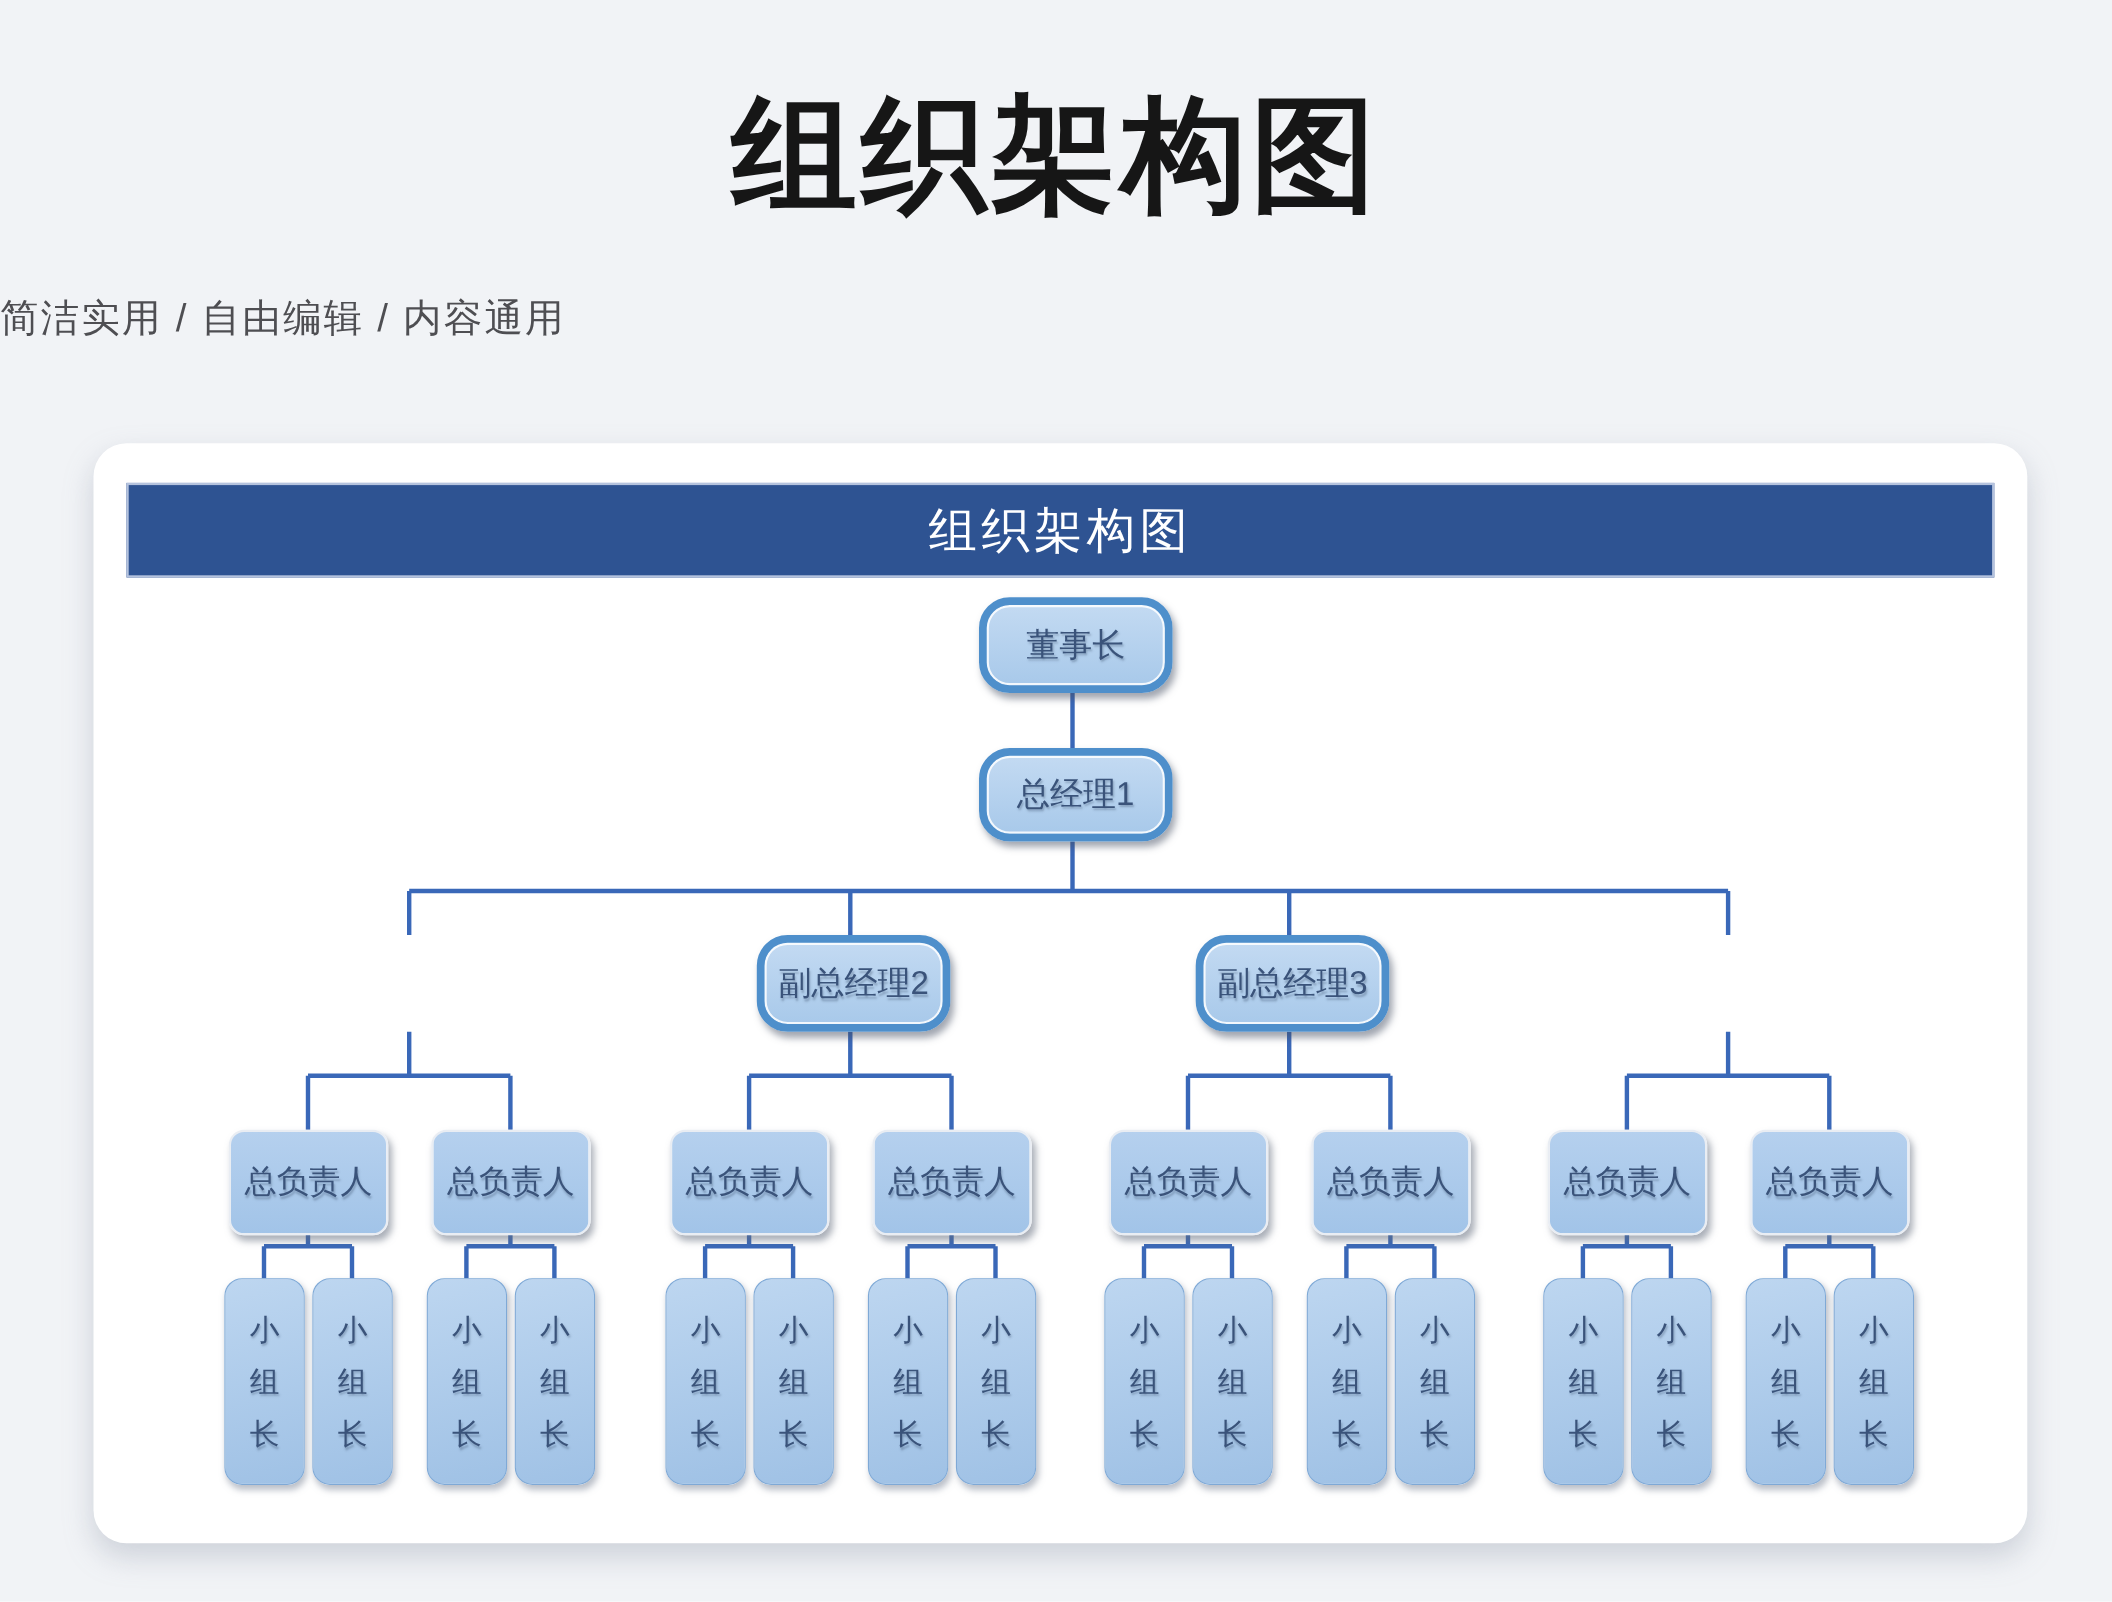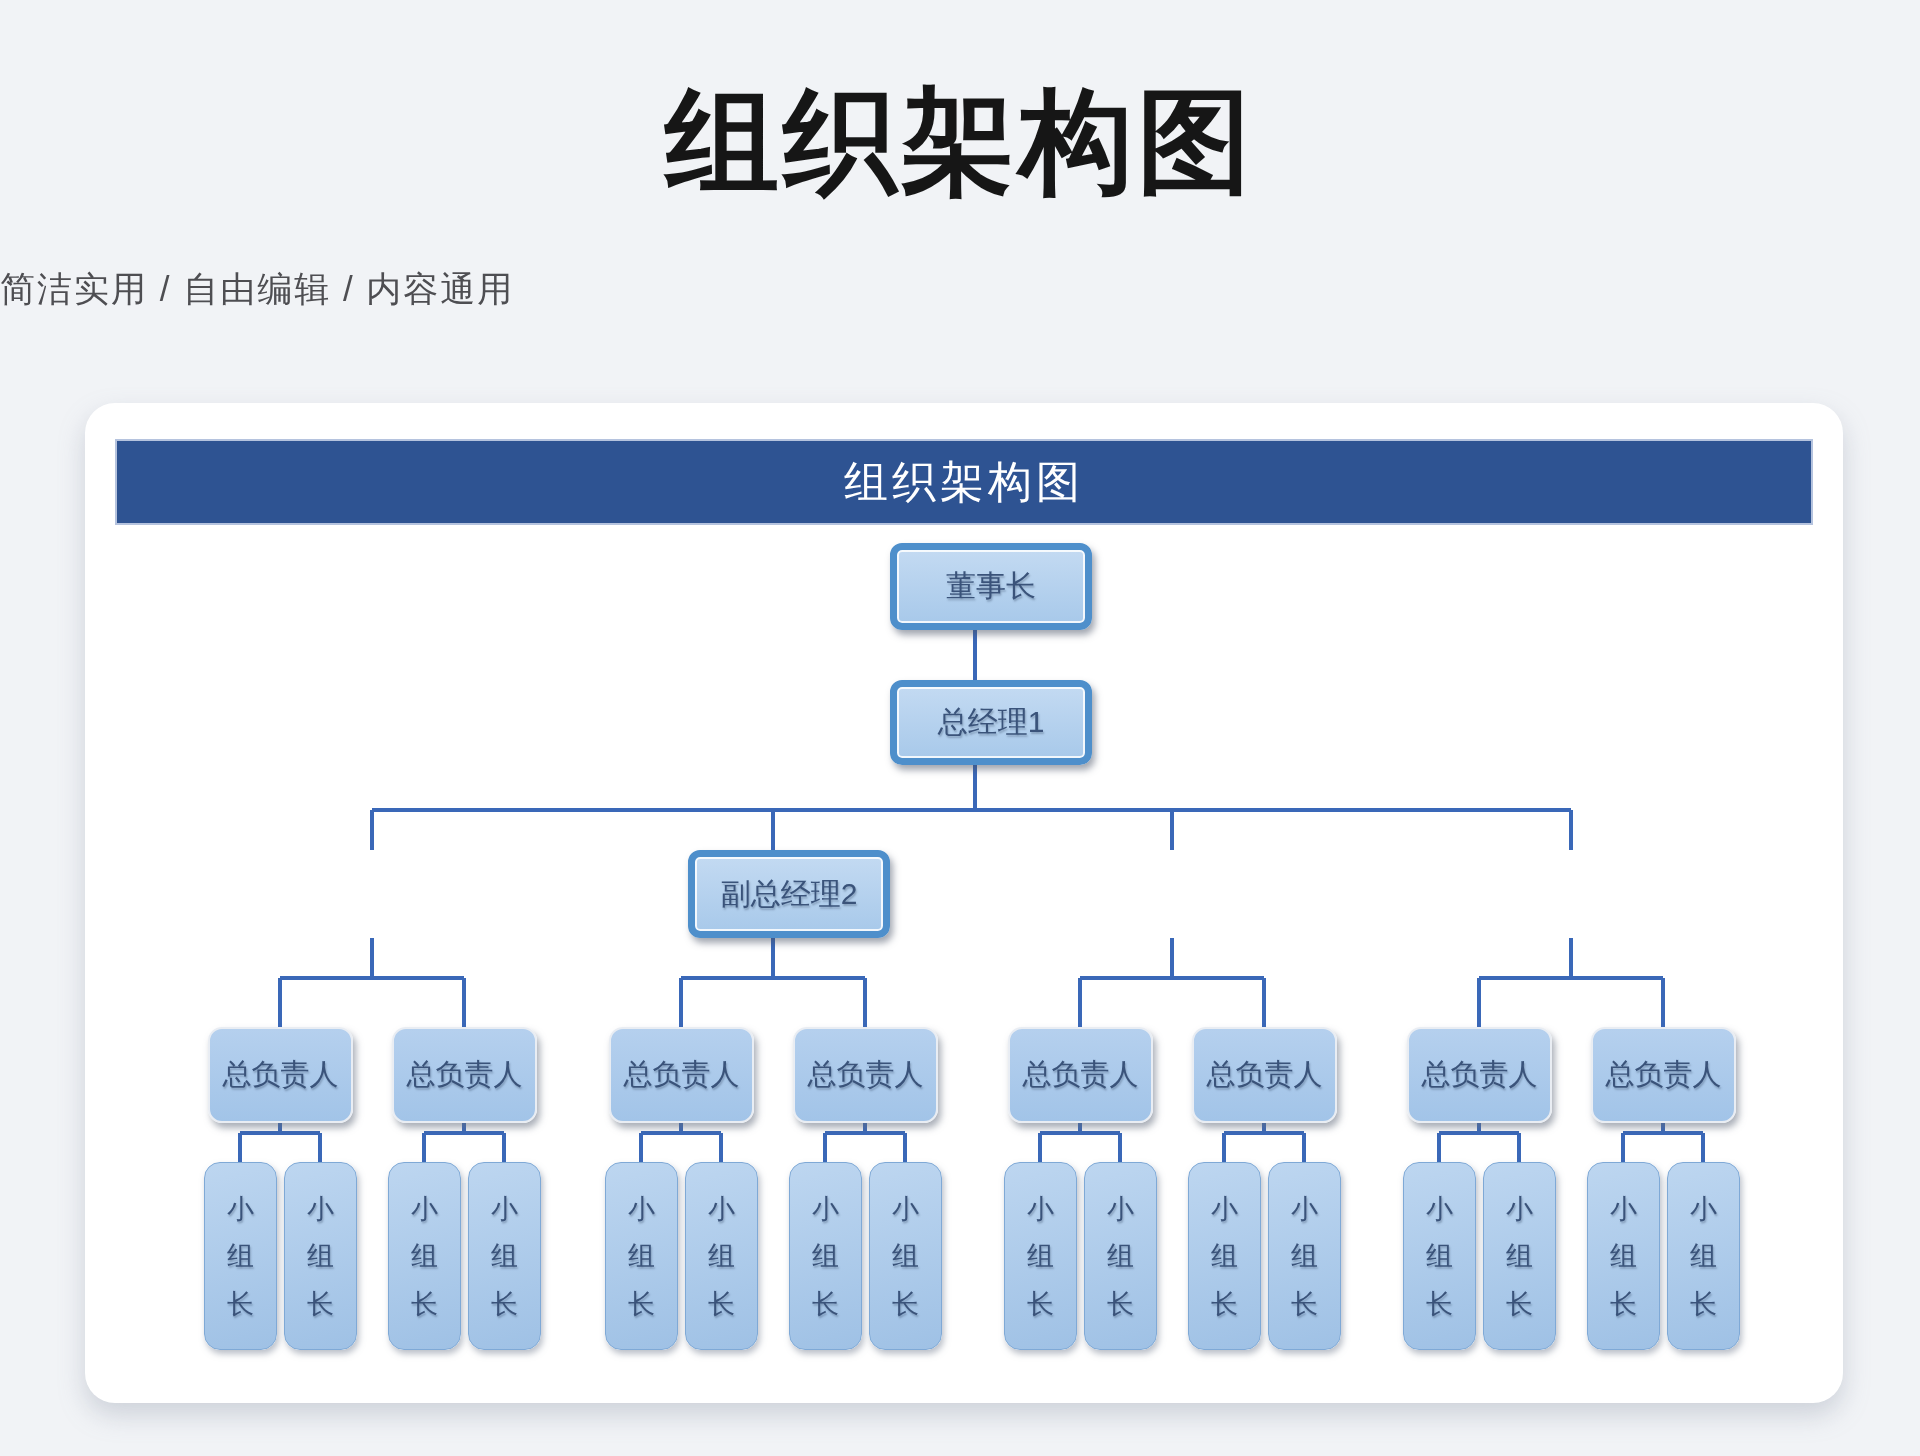--- a/index.html
+++ b/index.html
@@ -32,23 +32,23 @@
     display:flex;align-items:center;justify-content:center;
     color:#ffffff;font-size:44px;letter-spacing:4px;
   }
   .connectors{position:absolute;left:0;top:0;width:1758px;height:1000px;pointer-events:none;}
   .node{
     position:absolute;display:flex;align-items:center;justify-content:center;
     box-sizing:border-box;color:#3a537a;
     text-shadow:1px 2px 2px rgba(45,65,95,.35);
   }
   .big{
-    width:202px;
+    width:176px;
     background:linear-gradient(180deg,#c3daf2 0%,#a8c9ea 100%);
-    border:7px solid #4e8fcb;border-radius:12px;
+    border:7px solid #4e8fcb;border-radius:28px;
     box-shadow:3px 5px 7px rgba(70,80,100,.5), inset 0 0 0 2px rgba(255,255,255,.85);
     font-size:30px;font-weight:400;
   }
   .root{left:805px;top:140px;height:87px;}
   .gm{left:805px;top:277px;height:85px;}
   .vp{top:447px;height:88px;}
   .lead{
     top:624px;width:145px;height:96px;
     background:linear-gradient(180deg,#b5d0ee 0%,#a2c4e8 100%);
     border:2px solid #e9edf3;border-radius:14px;
@@ -93,20 +93,21 @@
   </svg>
 
   <div class="header-bar">
     <span>组织架构图</span>
   </div>
 
   <div class="node big root">董事长</div>
   <div class="node big gm">总经理1</div>
 
   <div class="node big vp" style="left:603px">副总经理2</div>
+  <div class="node big vp" style="left:1002px">副总经理3</div>
 
   <div class="node lead" style="left:123px">总负责人</div>
   <div class="node lead" style="left:307px">总负责人</div>
   <div class="node lead" style="left:524px">总负责人</div>
   <div class="node lead" style="left:708px">总负责人</div>
   <div class="node lead" style="left:923px">总负责人</div>
   <div class="node lead" style="left:1107px">总负责人</div>
   <div class="node lead" style="left:1322px">总负责人</div>
   <div class="node lead" style="left:1506px">总负责人</div>
 

